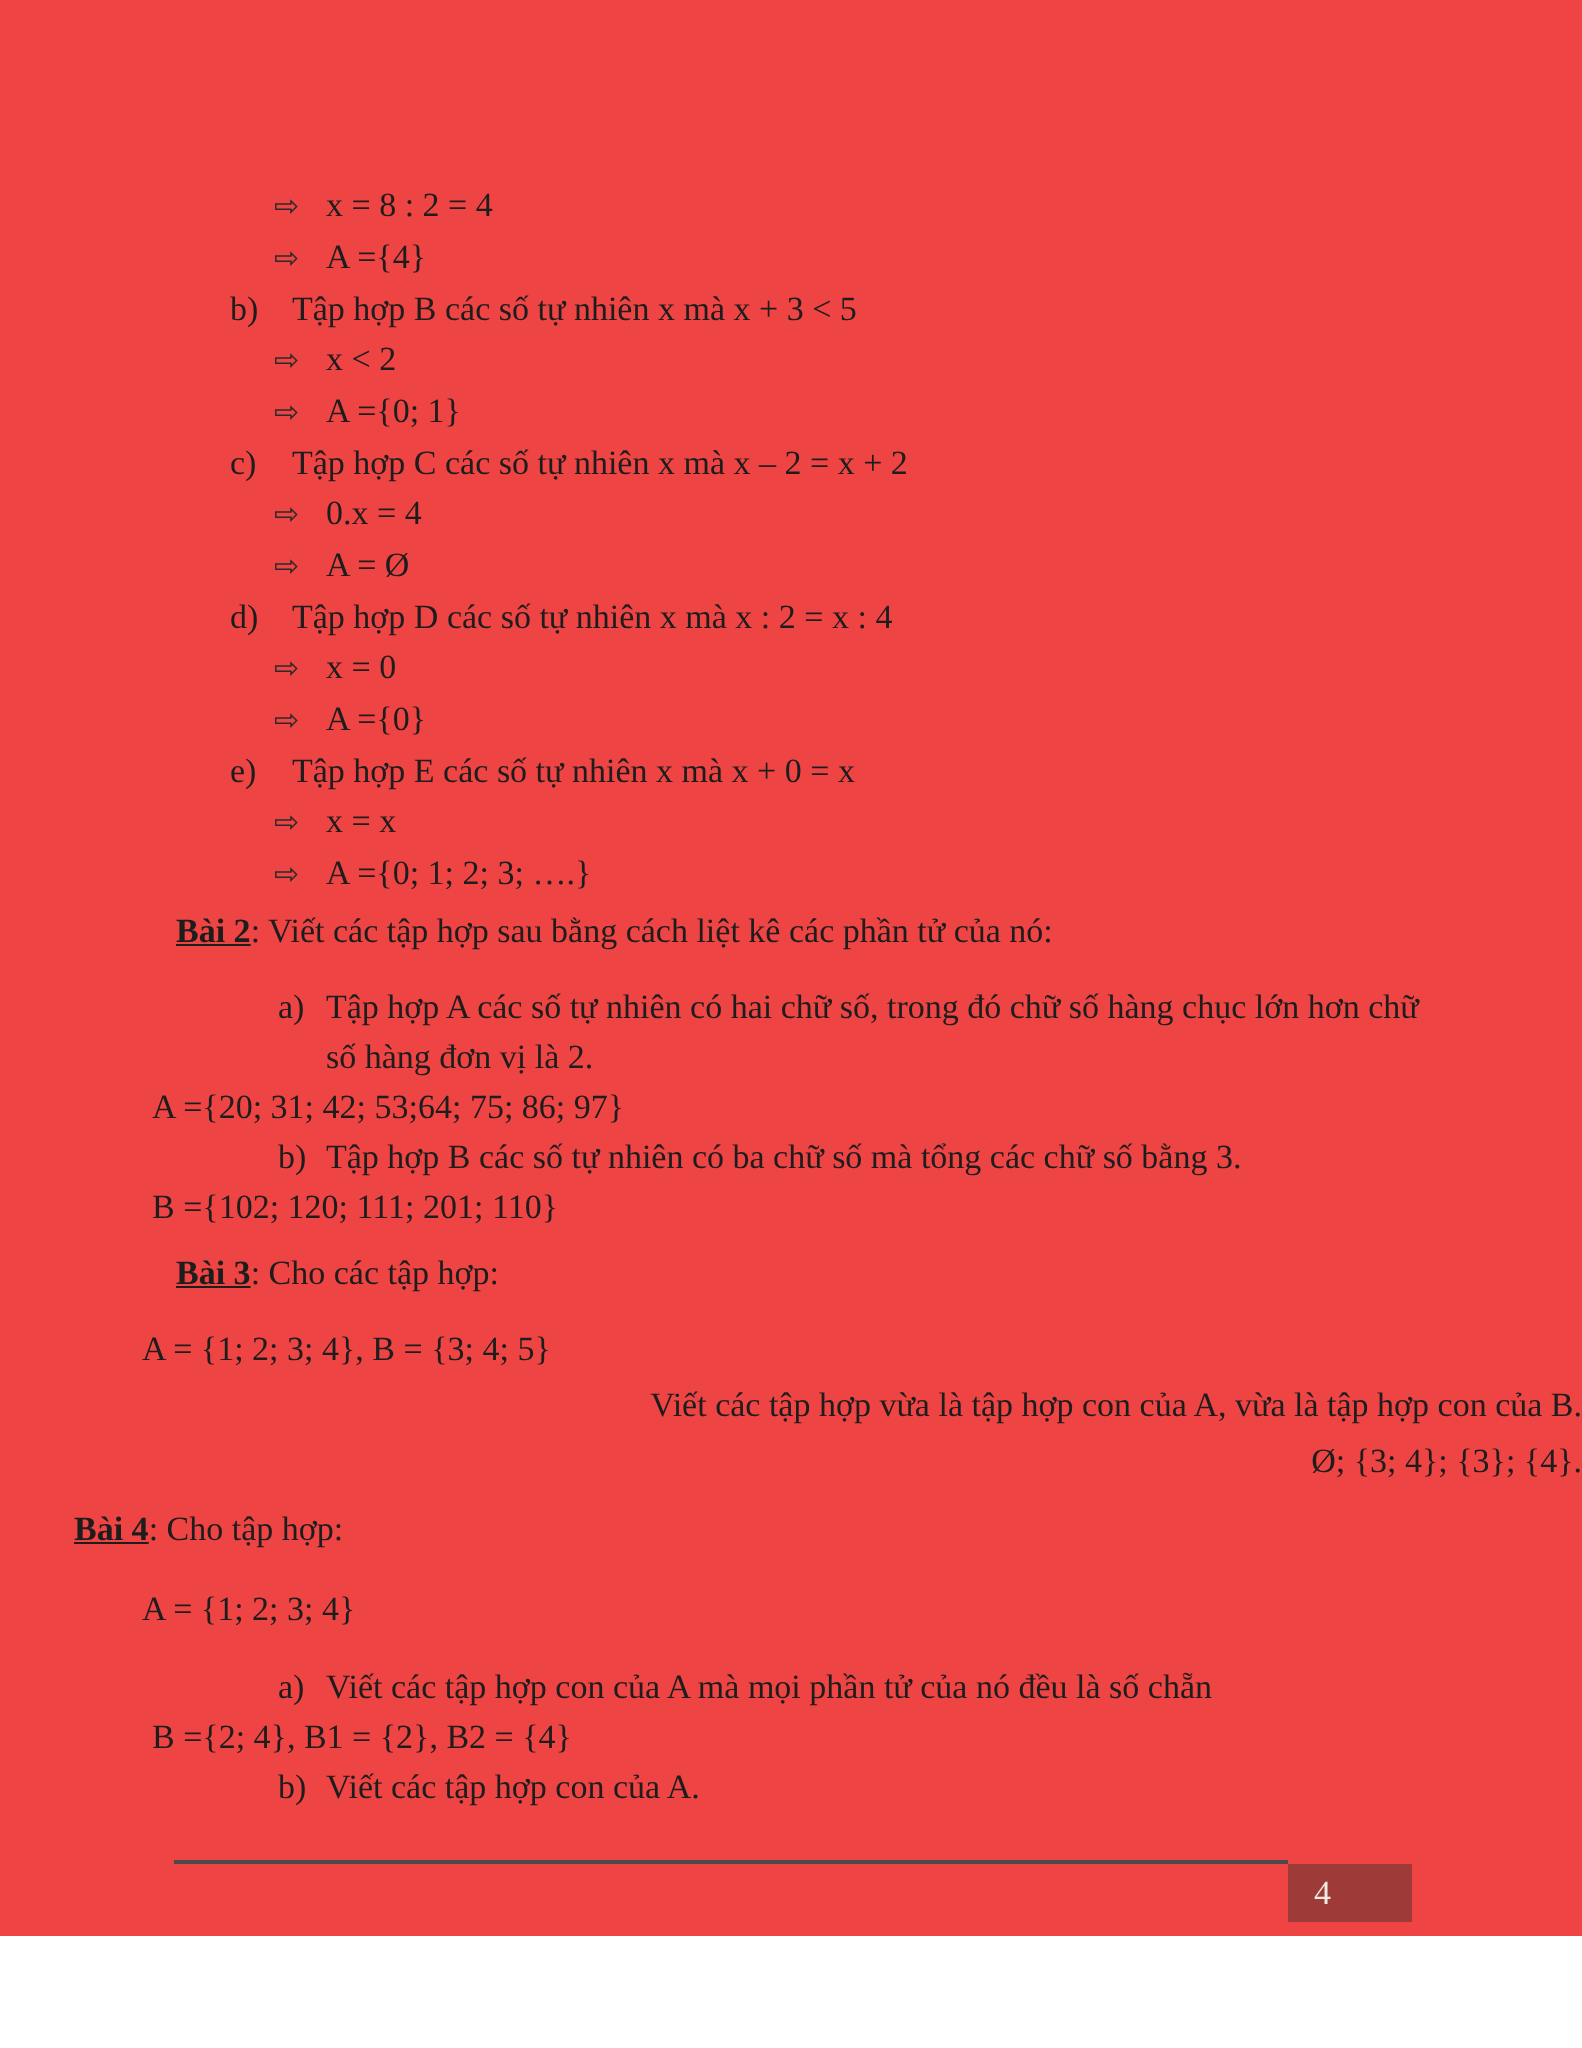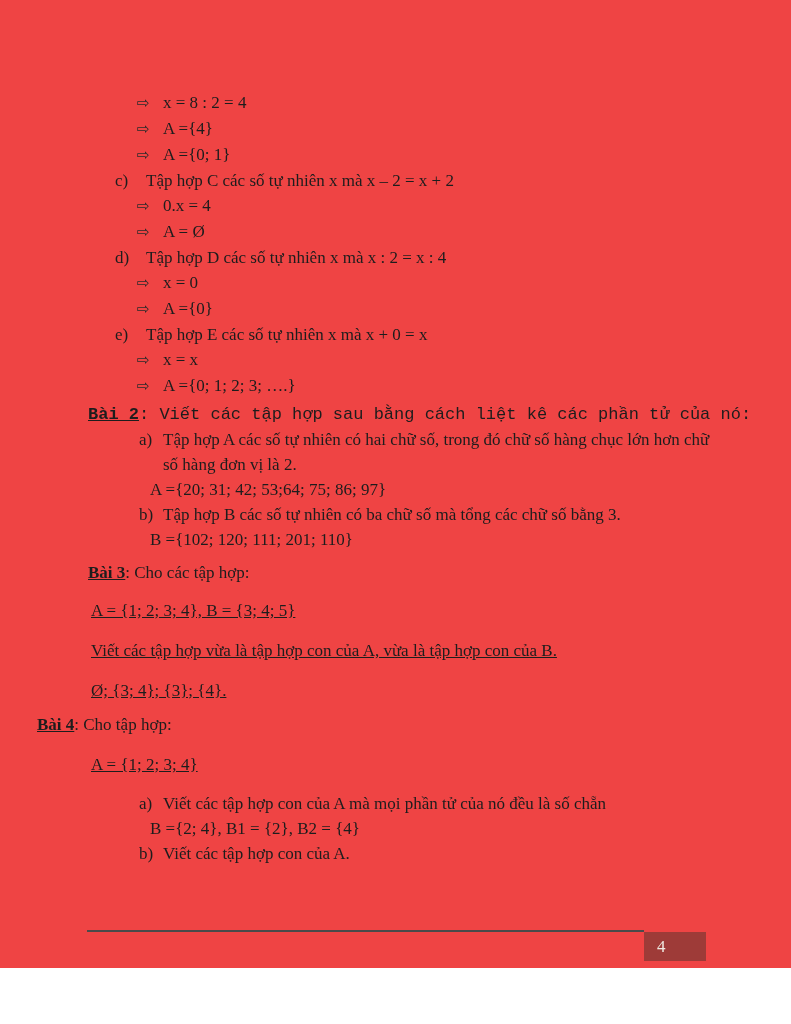--- a/index.html
+++ b/index.html
@@ -24,34 +24,34 @@
     font-family: "DejaVu Sans", sans-serif;
     font-size: 15px;
     color: #2a2a2a;
   }
   .item1 { padding-left: 115px; }
   .lbl1 { display: inline-block; width: 31px; }
 
   
   .heading { margin: 0; padding-left: 88px; line-height: 25px; }
   .hd { font-weight: bold; text-decoration: underline; }
-  .m-b2 { margin-top: 3px; margin-bottom: 0; font-family: Liberation Mono, monospace; }
+  .m-b2 { margin-top: 3px; margin-bottom: 13px; }
   .m-b3 { margin-top: 8px; }
   .m-b4 { margin-top: 9px; padding-left: 37px; }
 
   
   .item2 { padding-left: 139px; white-space: normal; }
   .lbl2 { display: inline-block; width: 24px; vertical-align: top; }
   .itxt { display: inline-block; width: 548px; vertical-align: top; }
-  .result { padding-left: 104px; margin-left: 46px; }
+  .result { padding-left: 76px; }
 
   
-  .para { padding-left: 91px; margin: 0; text-decoration: underline; }
+  .para { padding-left: 71px; margin: 0; }
   .mt13 { margin-top: 13px; }
-  .mt15 { margin-top: 15px; }
+  .mt15 { margin-top: 3px; text-align: right; }
   .mt11 { margin-top: 15px; }
   .mt14 { margin-top: 14px; }
 
   
   .footer-rule {
     position: absolute;
     left: 87px;
     top: 930px;
     width: 557px;
     height: 2px;
@@ -73,20 +73,22 @@
 </style>
 </head>
 <body>
 
 <div class="page">
   <div class="content">
 
     <section>
       <div class="ln arrow-ln"><span class="arr">⇨</span><span>x = 8 : 2 = 4</span></div>
       <div class="ln arrow-ln"><span class="arr">⇨</span><span>A ={4}</span></div>
+      <div class="ln item1"><span class="lbl1">b)</span><span>Tập hợp B các số tự nhiên x mà x + 3 &lt; 5</span></div>
+      <div class="ln arrow-ln"><span class="arr">⇨</span><span>x &lt; 2</span></div>
       <div class="ln arrow-ln"><span class="arr">⇨</span><span>A ={0; 1}</span></div>
       <div class="ln item1"><span class="lbl1">c)</span><span>Tập hợp C các số tự nhiên x mà x – 2 = x + 2</span></div>
       <div class="ln arrow-ln"><span class="arr">⇨</span><span>0.x = 4</span></div>
       <div class="ln arrow-ln"><span class="arr">⇨</span><span>A = Ø</span></div>
       <div class="ln item1"><span class="lbl1">d)</span><span>Tập hợp D các số tự nhiên x mà x : 2 = x : 4</span></div>
       <div class="ln arrow-ln"><span class="arr">⇨</span><span>x = 0</span></div>
       <div class="ln arrow-ln"><span class="arr">⇨</span><span>A ={0}</span></div>
       <div class="ln item1"><span class="lbl1">e)</span><span>Tập hợp E các số tự nhiên x mà x + 0 = x</span></div>
       <div class="ln arrow-ln"><span class="arr">⇨</span><span>x = x</span></div>
       <div class="ln arrow-ln"><span class="arr">⇨</span><span>A ={0; 1; 2; 3; ….}</span></div>

